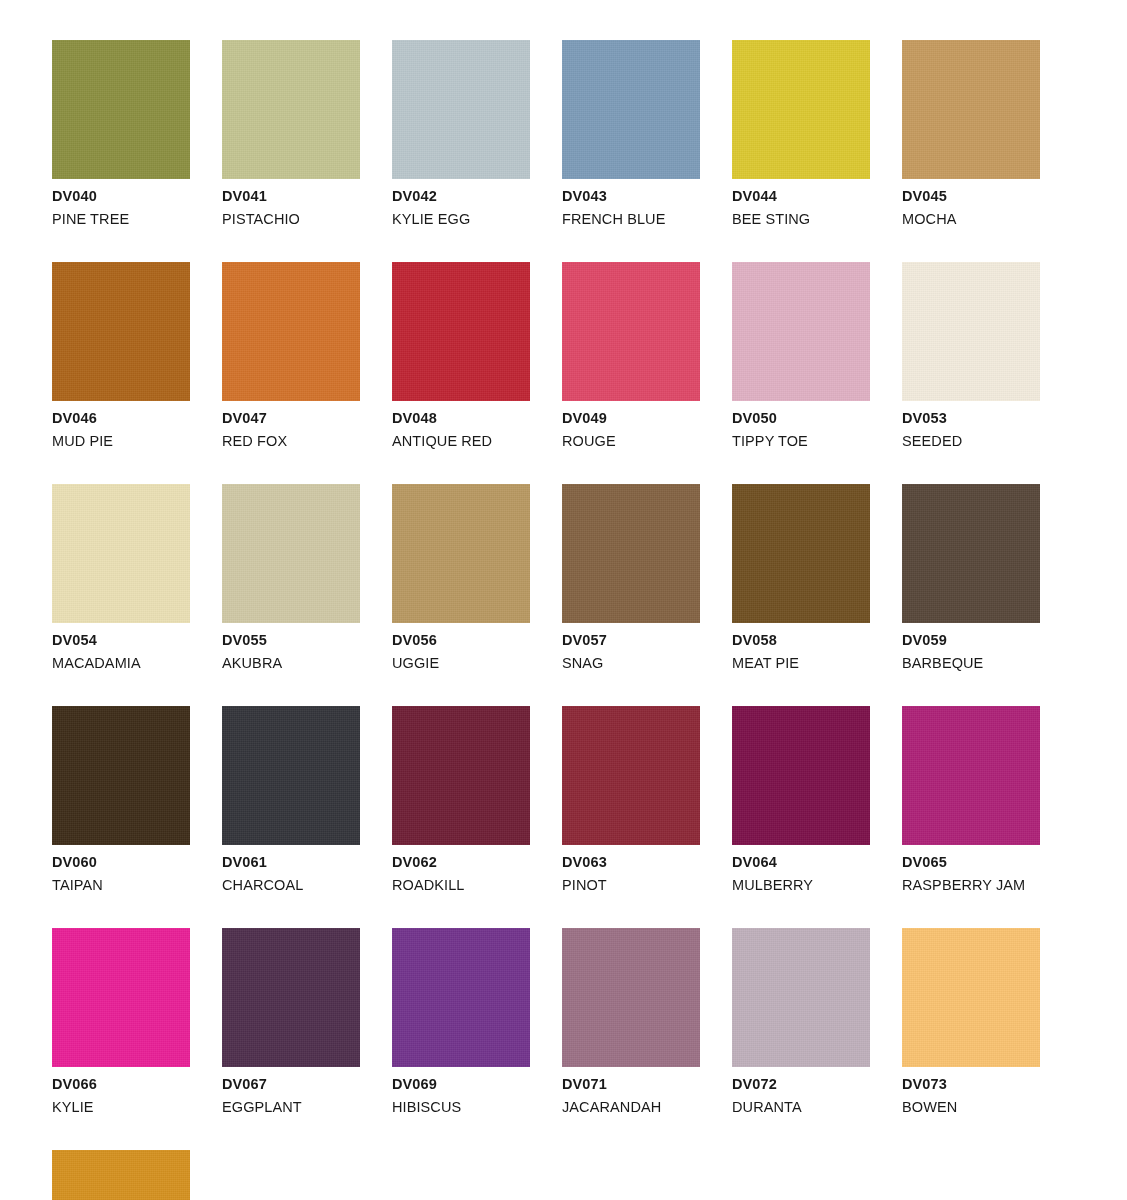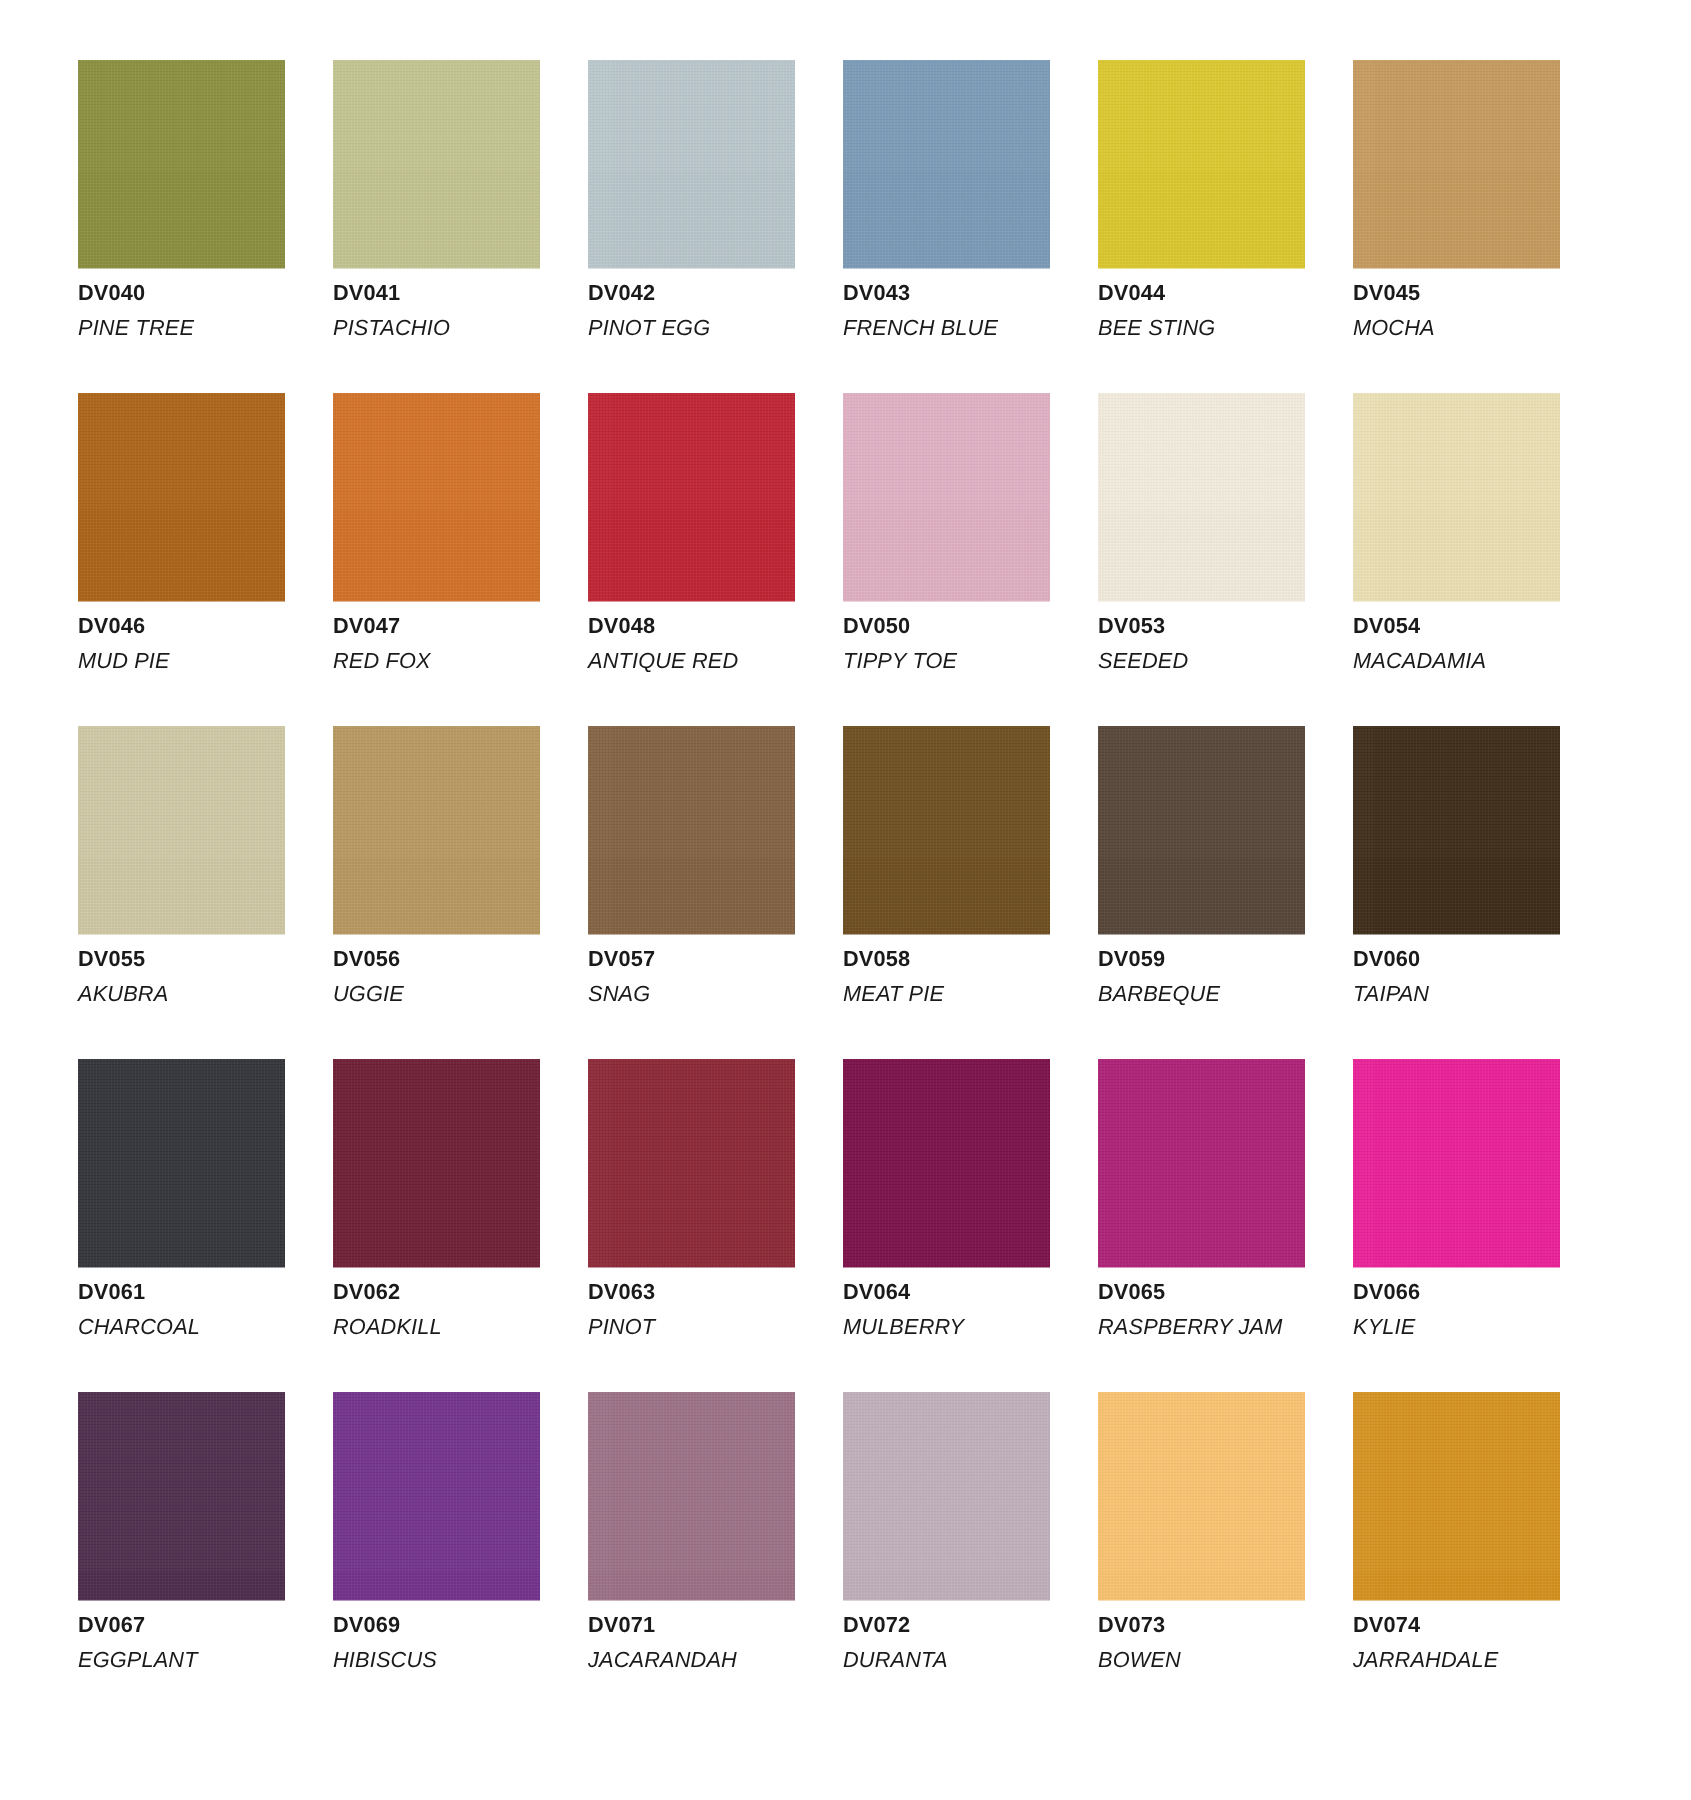--- a/index.html
+++ b/index.html
@@ -69,42 +69,41 @@
   }
 
   .swatch-name {
     font-size: 14.5px;
     font-weight: normal;
     color: #1a1a1a;
     letter-spacing: 0.1px;
     margin-top: 8px;
     line-height: 1.0;
     white-space: nowrap;
-    font-style: italic;
   }
 </style>
 </head>
 <body>
 
 <div id="swatch-sheet">
   <div class="swatch-grid">
       <div class="swatch-cell">
         <div class="swatch-chip" style="background-color: rgb(139, 143, 64);"></div>
         <div class="swatch-code">DV040</div>
         <div class="swatch-name">PINE TREE</div>
       </div>
       <div class="swatch-cell">
         <div class="swatch-chip" style="background-color: rgb(195, 196, 145);"></div>
         <div class="swatch-code">DV041</div>
         <div class="swatch-name">PISTACHIO</div>
       </div>
       <div class="swatch-cell">
         <div class="swatch-chip" style="background-color: rgb(185, 198, 203);"></div>
         <div class="swatch-code">DV042</div>
-        <div class="swatch-name">PINOT EGG</div>
+        <div class="swatch-name">KYLIE EGG</div>
       </div>
       <div class="swatch-cell">
         <div class="swatch-chip" style="background-color: rgb(124, 155, 184);"></div>
         <div class="swatch-code">DV043</div>
         <div class="swatch-name">FRENCH BLUE</div>
       </div>
       <div class="swatch-cell">
         <div class="swatch-chip" style="background-color: rgb(219, 200, 48);"></div>
         <div class="swatch-code">DV044</div>
         <div class="swatch-name">BEE STING</div>
@@ -123,20 +122,25 @@
         <div class="swatch-chip" style="background-color: rgb(210, 114, 42);"></div>
         <div class="swatch-code">DV047</div>
         <div class="swatch-name">RED FOX</div>
       </div>
       <div class="swatch-cell">
         <div class="swatch-chip" style="background-color: rgb(191, 36, 51);"></div>
         <div class="swatch-code">DV048</div>
         <div class="swatch-name">ANTIQUE RED</div>
       </div>
       <div class="swatch-cell">
+        <div class="swatch-chip" style="background-color: rgb(222, 71, 103);"></div>
+        <div class="swatch-code">DV049</div>
+        <div class="swatch-name">ROUGE</div>
+      </div>
+      <div class="swatch-cell">
         <div class="swatch-chip" style="background-color: rgb(223, 176, 195);"></div>
         <div class="swatch-code">DV050</div>
         <div class="swatch-name">TIPPY TOE</div>
       </div>
       <div class="swatch-cell">
         <div class="swatch-chip" style="background-color: rgb(242, 235, 220);"></div>
         <div class="swatch-code">DV053</div>
         <div class="swatch-name">SEEDED</div>
       </div>
       <div class="swatch-cell">

